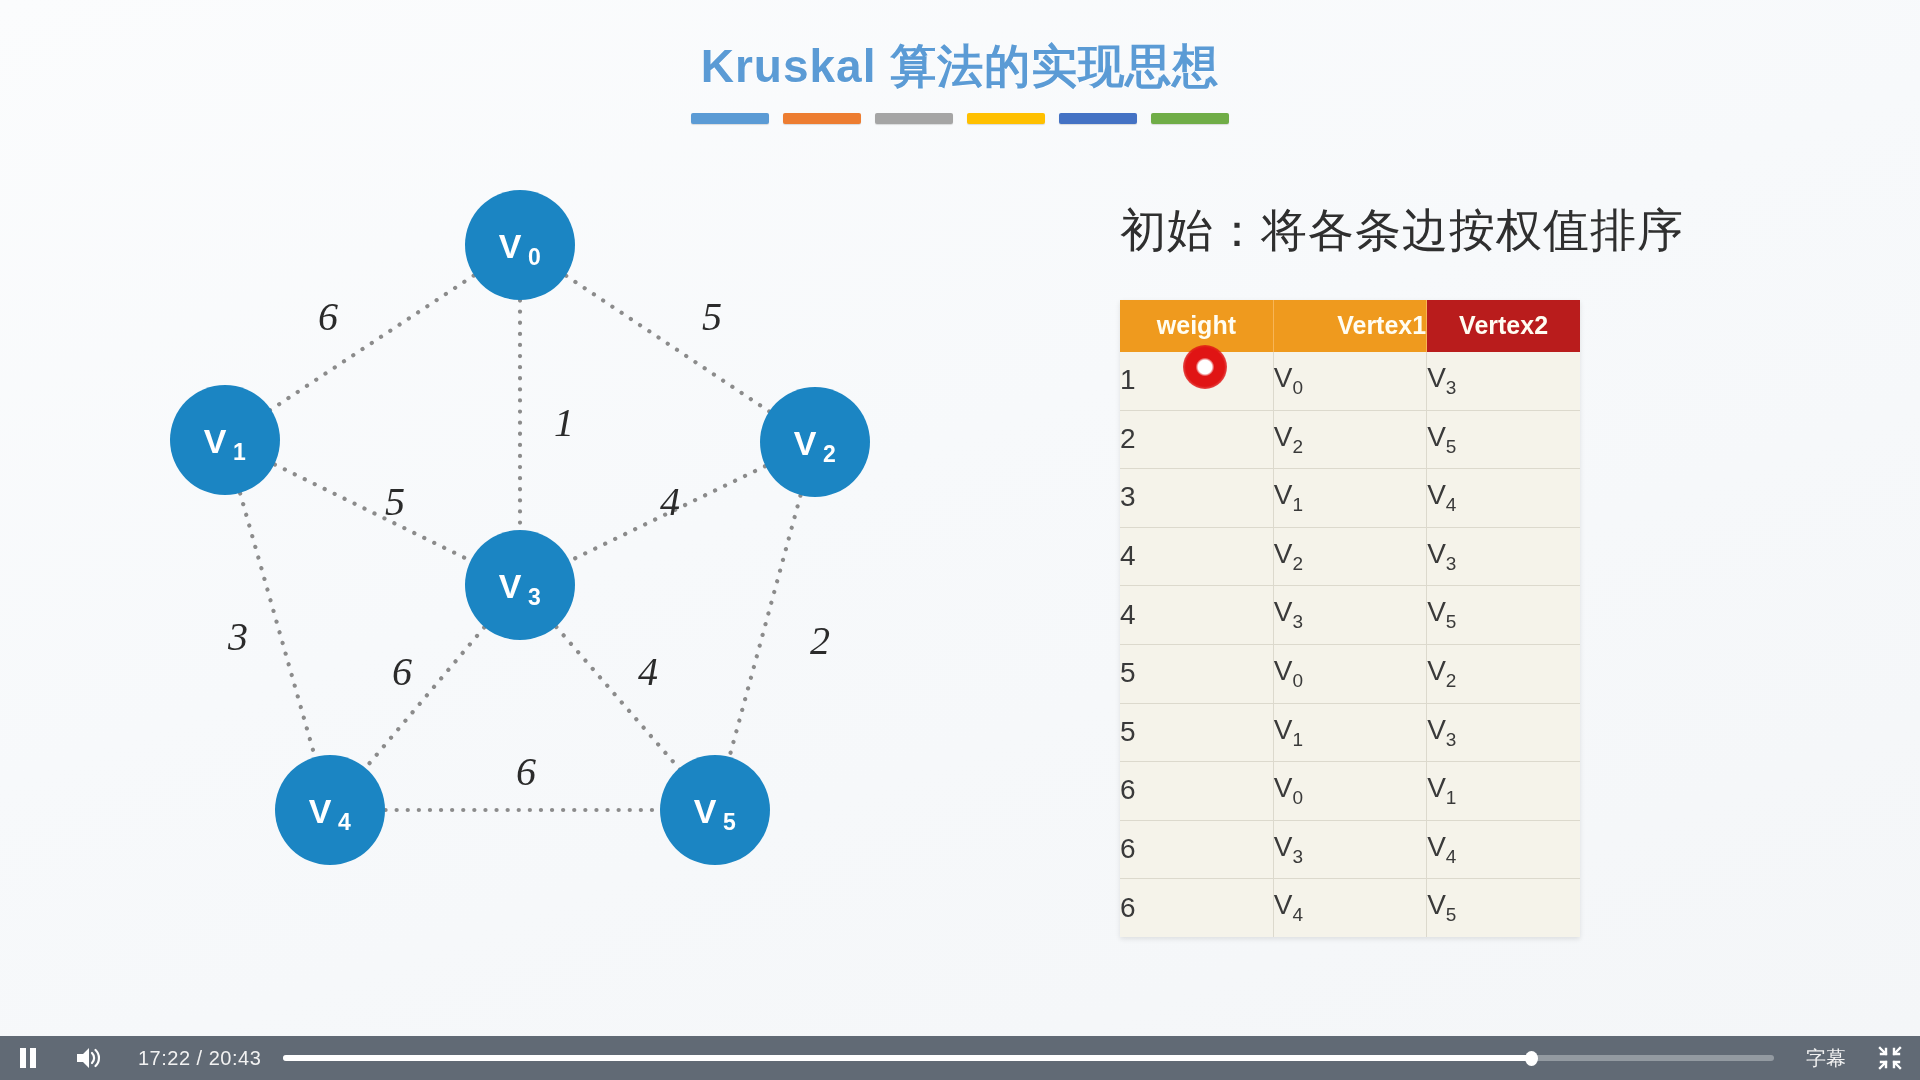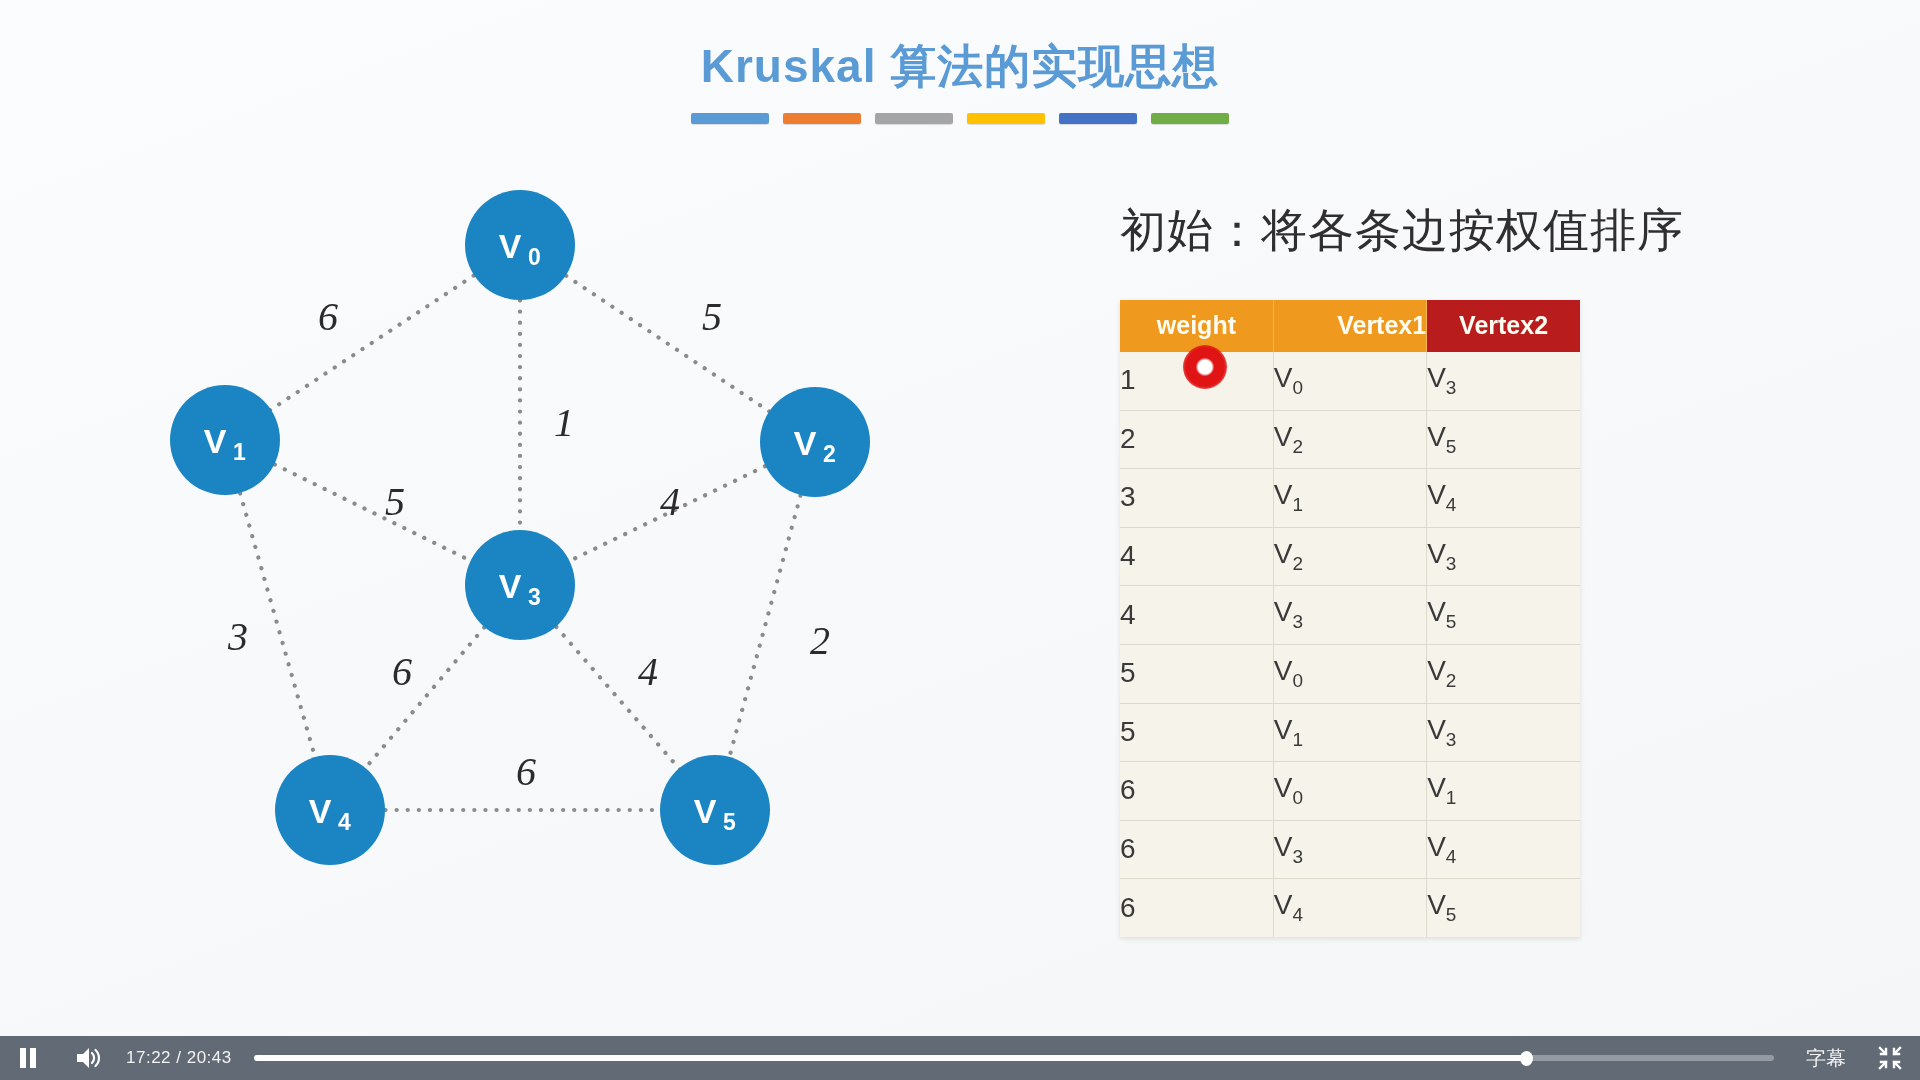--- a/index.html
+++ b/index.html
@@ -207,24 +207,24 @@
   .pb-btn {
     display: flex;
     align-items: center;
     justify-content: center;
     height: 44px;
     cursor: pointer;
   }
   #btn-pause { width: 56px; }
   #btn-volume { width: 58px; margin-left: 4px; }
   #time-display {
-    font-size: 17px;
+    font-size: 20px;
     letter-spacing: 0.5px;
     white-space: nowrap;
-    margin-left: 8px;
+    margin-left: 20px;
     color: #f2f2f2;
   }
   #progress-track {
     position: relative;
     flex: 1;
     height: 6px;
     margin: 0 18px 0 22px;
     background: rgba(255,255,255,0.32);
     border-radius: 3px;
   }

